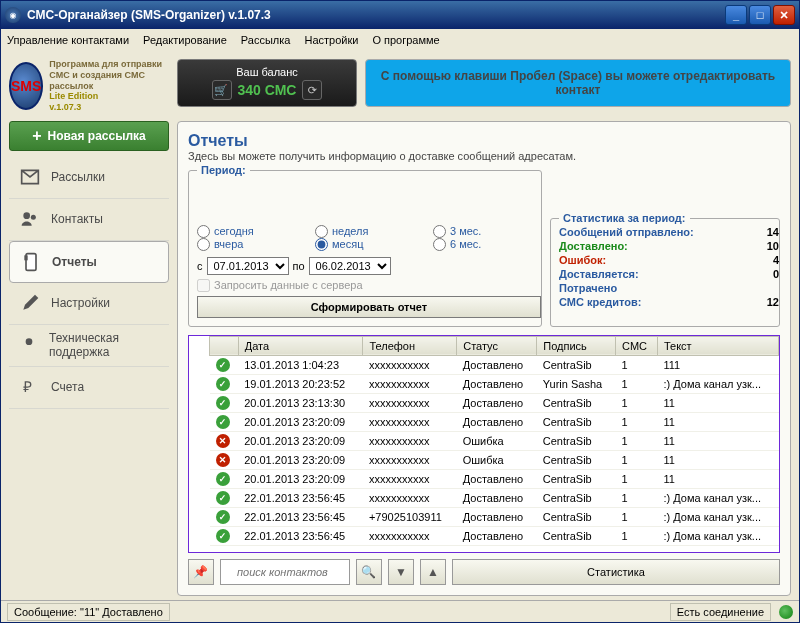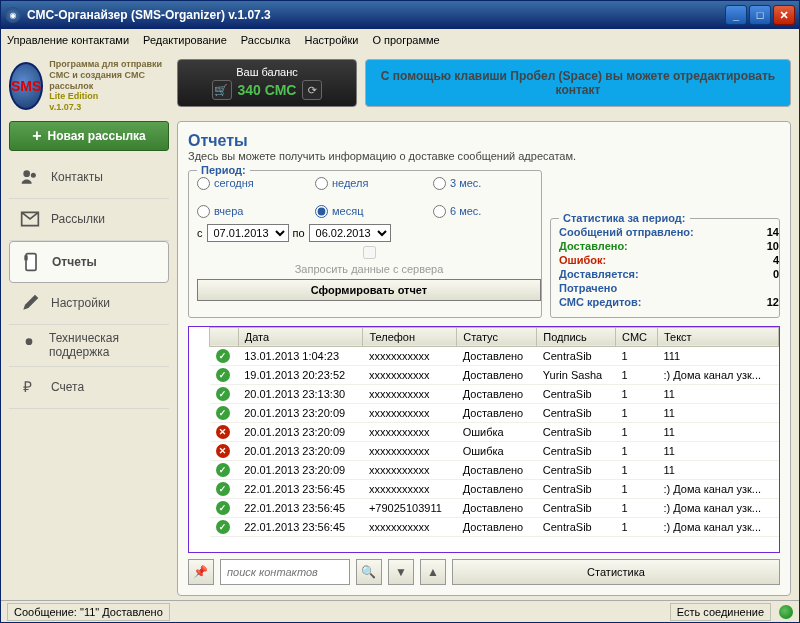--- a/index.html
+++ b/index.html
@@ -33,41 +33,41 @@
 .sideicon { width:22px; height:22px; display:flex; align-items:center; justify-content:center; color:#555; }
 .sideicon svg { width:20px; height:20px; fill:#555;}
 .content { flex:1; border:1px solid #aaa; border-radius:4px; background:#fafaf5; padding:10px; display:flex; flex-direction:column; overflow:hidden;}
 .content-title { font-size:16px; font-weight:bold; color:#2a5aa0; }
 .content-sub { font-size:11px; color:#444; margin-bottom:8px;}
 .filterrow { display:flex; gap:8px;}
 .fieldset { border:1px solid #aaa; border-radius:3px; padding:6px 0 8px 8px; position:relative; font-size:11px;}
 .fieldset .legend { position:absolute; top:-7px; left:8px; background:#fafaf5; padding:0 4px; color:#2a5aa0; font-weight:bold;}
 .period { flex:1; }
 .stats { width: 230px; margin-top: 48px;}
-.radiogrid { display:grid; grid-template-columns: repeat(3,1fr); gap:15px 10px; margin-bottom:6px;}
+.radiogrid { display:grid; grid-template-columns: repeat(3,1fr); gap:0 10px; margin-bottom:6px;margin-top:48px;}
 .radio { display:flex; align-items:center; gap:4px; color:#2a5aa0; cursor:pointer;}
 .radio input { accent-color:#2a5aa0;}
 .daterow { display:flex; align-items:center; gap:4px; font-size:11px; margin-bottom:4px;}
 .daterow select { border:1px solid #7a7a7a; font-size:11px; padding:1px 2px; background:#fff;}
-.chk { display:flex; align-items:center; gap:4px; color:#999; margin-bottom:4px;flex-direction:column;}
+.chk { display:flex; align-items:center; gap:4px; color:#999; margin-bottom:4px;}
 .genbtn { width:100%; height:22px; border:1px solid #7a7a7a; background:linear-gradient(to bottom,#f8f8f0,#e0e0d0); font-weight:bold; font-size:11px; cursor:pointer;}
 .statline { display:flex; justify-content:space-between; padding:1px 0;}
 .statline .lbl { color:#2a5aa0; font-weight:bold;}
 .statline.green .lbl { color:#1a8a1a;}
 .statline.red .lbl { color:#c02000;}
 .tablewrap { flex:1; border:1px solid #6d28d9; margin-top:8px; overflow:auto; background:#fff;padding-left:20px;}
 table { width:100%; border-collapse:collapse; font-size:11px;}
 th { background:linear-gradient(to bottom,#f4f4ec,#e0e0d0); border:1px solid #c0c0b0; padding:3px 6px; text-align:left; font-weight:normal; position:sticky; top:0;}
 td { padding:2px 6px; border-bottom:1px solid #f0f0e8; white-space:nowrap; overflow:hidden;}
 .sticon { width:14px; height:14px; border-radius:50%; display:inline-flex; align-items:center; justify-content:center; color:#fff; font-size:9px; font-weight:bold;}
 .sticon.ok { background:#3aa03a;}
 .sticon.err { background:#c02000;}
 .bottombar { display:flex; gap:6px; margin-top:6px; align-items:center;}
 .iconbtn { width:26px; height:26px; border:1px solid #999; background:linear-gradient(to bottom,#f8f8f0,#e0e0d0); display:flex; align-items:center; justify-content:center; cursor:pointer; font-size:12px; color:#555;}
-.searchinput { height:26px; border:1px solid #999; padding:0 6px; font-size:11px; width:130px; font-style:italic; color:#888;}
+.searchinput { height:26px; border:1px solid #999; padding:0 16px; font-size:11px; width:130px; font-style:italic; color:#888;}
 .printbtn { flex:1; height:26px; border:1px solid #999; background:linear-gradient(to bottom,#f8f8f0,#e0e0d0); font-size:11px; cursor:pointer;}
 .statusbar { height:22px; border-top:1px solid #aaa; display:flex; align-items:center; padding:0 6px; font-size:11px; gap:8px;}
 .statusbar .cell { border:1px solid #c0c0b0; padding:1px 6px; height:18px; display:flex; align-items:center;}
 .statusbar .spacer { flex:1;}
 .globe { width:14px; height:14px; border-radius:50%; background:radial-gradient(circle at 40% 40%,#60c060,#108010);}
 </style>
 </head>
 <body>
 
 <div class="window">
@@ -110,34 +110,34 @@
     <div class="hint">С помощью клавиши Пробел (Space) вы можете отредактировать контакт</div>
   </div>
 
   <div class="mainarea">
     <div class="sidebar">
       <div class="newbtn">Новая рассылка</div>
       <div id="sidelist">
           <div class="sideitem">
             <span class="sideicon">
               <svg viewBox="0 0 24 24">
+                <path d="M2 4h20v16H2z M2 4l10 8 10-8" fill="none" stroke="#555" stroke-width="2"></path>
+              </svg>
+            </span>
+            <span>Рассылки</span>
+          </div>
+          <div class="sideitem">
+            <span class="sideicon">
+              <svg viewBox="0 0 24 24">
                 <circle cx="8" cy="8" r="4"></circle>
                 <circle cx="16" cy="10" r="3"></circle>
                 <path d="M2 20c0-3 3-5 6-5s6 2 6 5"></path>
               </svg>
             </span>
             <span>Контакты</span>
-          </div>
-          <div class="sideitem">
-            <span class="sideicon">
-              <svg viewBox="0 0 24 24">
-                <path d="M2 4h20v16H2z M2 4l10 8 10-8" fill="none" stroke="#555" stroke-width="2"></path>
-              </svg>
-            </span>
-            <span>Рассылки</span>
           </div>
           <div class="sideitem active">
             <span class="sideicon">
               <svg viewBox="0 0 24 24">
                 <rect x="6" y="2" width="12" height="20" rx="2" fill="#fff" stroke="#555" stroke-width="2"></rect>
                 <rect x="4" y="4" width="4" height="6" fill="#555"></rect>
               </svg>
             </span>
             <span>Отчеты</span>
           </div>

